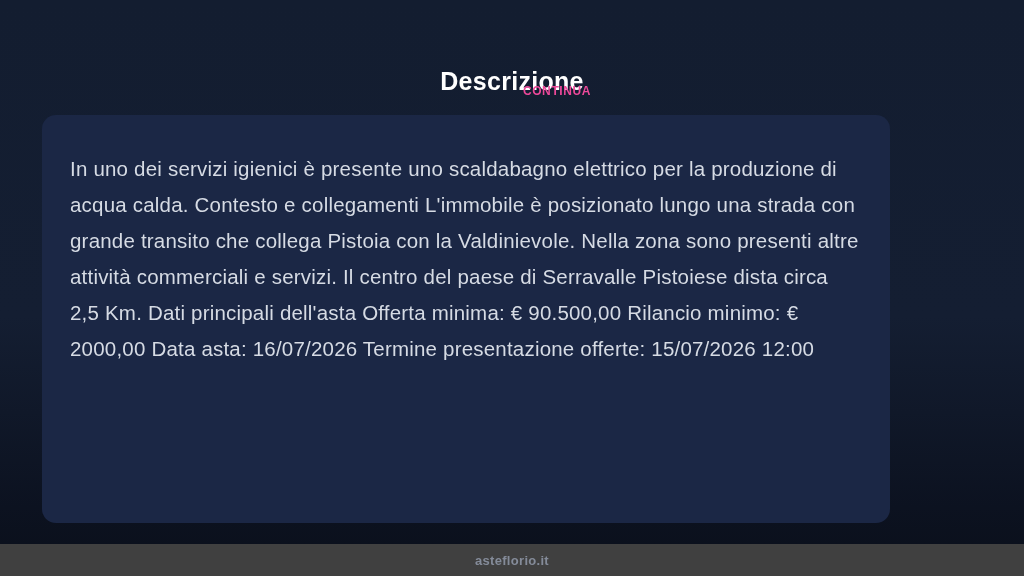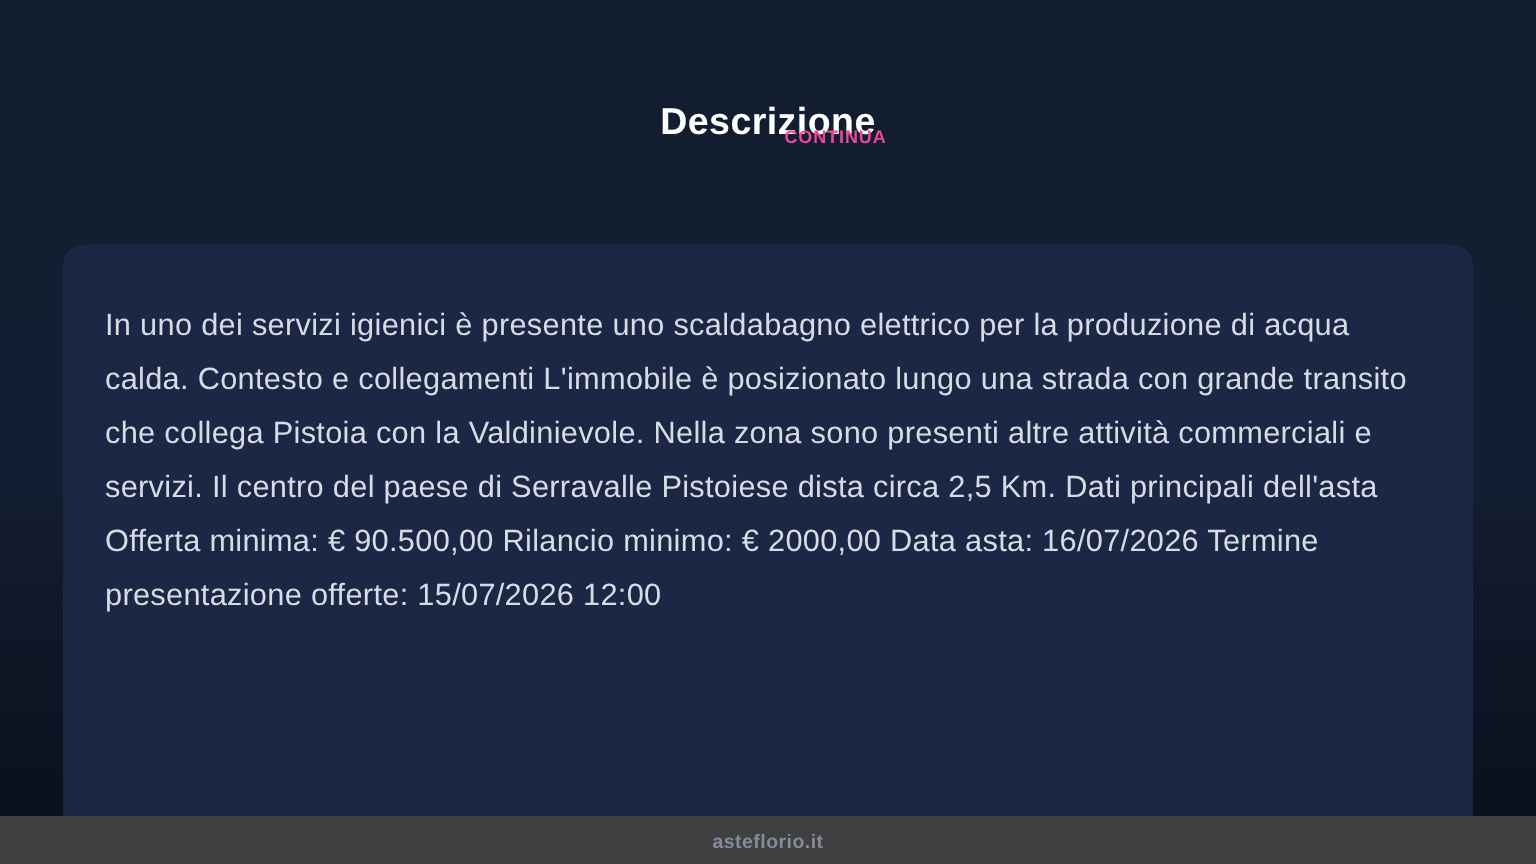--- a/index.html
+++ b/index.html
@@ -35,27 +35,26 @@
     font-size: 12px;
     font-weight: bold;
     letter-spacing: 0.6px;
     text-transform: uppercase;
     margin-left: 45px;
   }
   .description-panel {
     position: absolute;
     left: 42px;
     top: 115px;
-    width: 940px;
+    width: 848px;
     height: 408px;
     box-sizing: border-box;
     background: #1b2745;
     border-radius: 14px;
     padding: 15px 28px;
-    margin-top: 48px;
   }
   .description-text {
     color: #d6dbe4;
     font-size: 20.5px;
     line-height: 36px;
     letter-spacing: 0.2px;
   }
   .footer-bar {
     position: absolute;
     left: 0;

